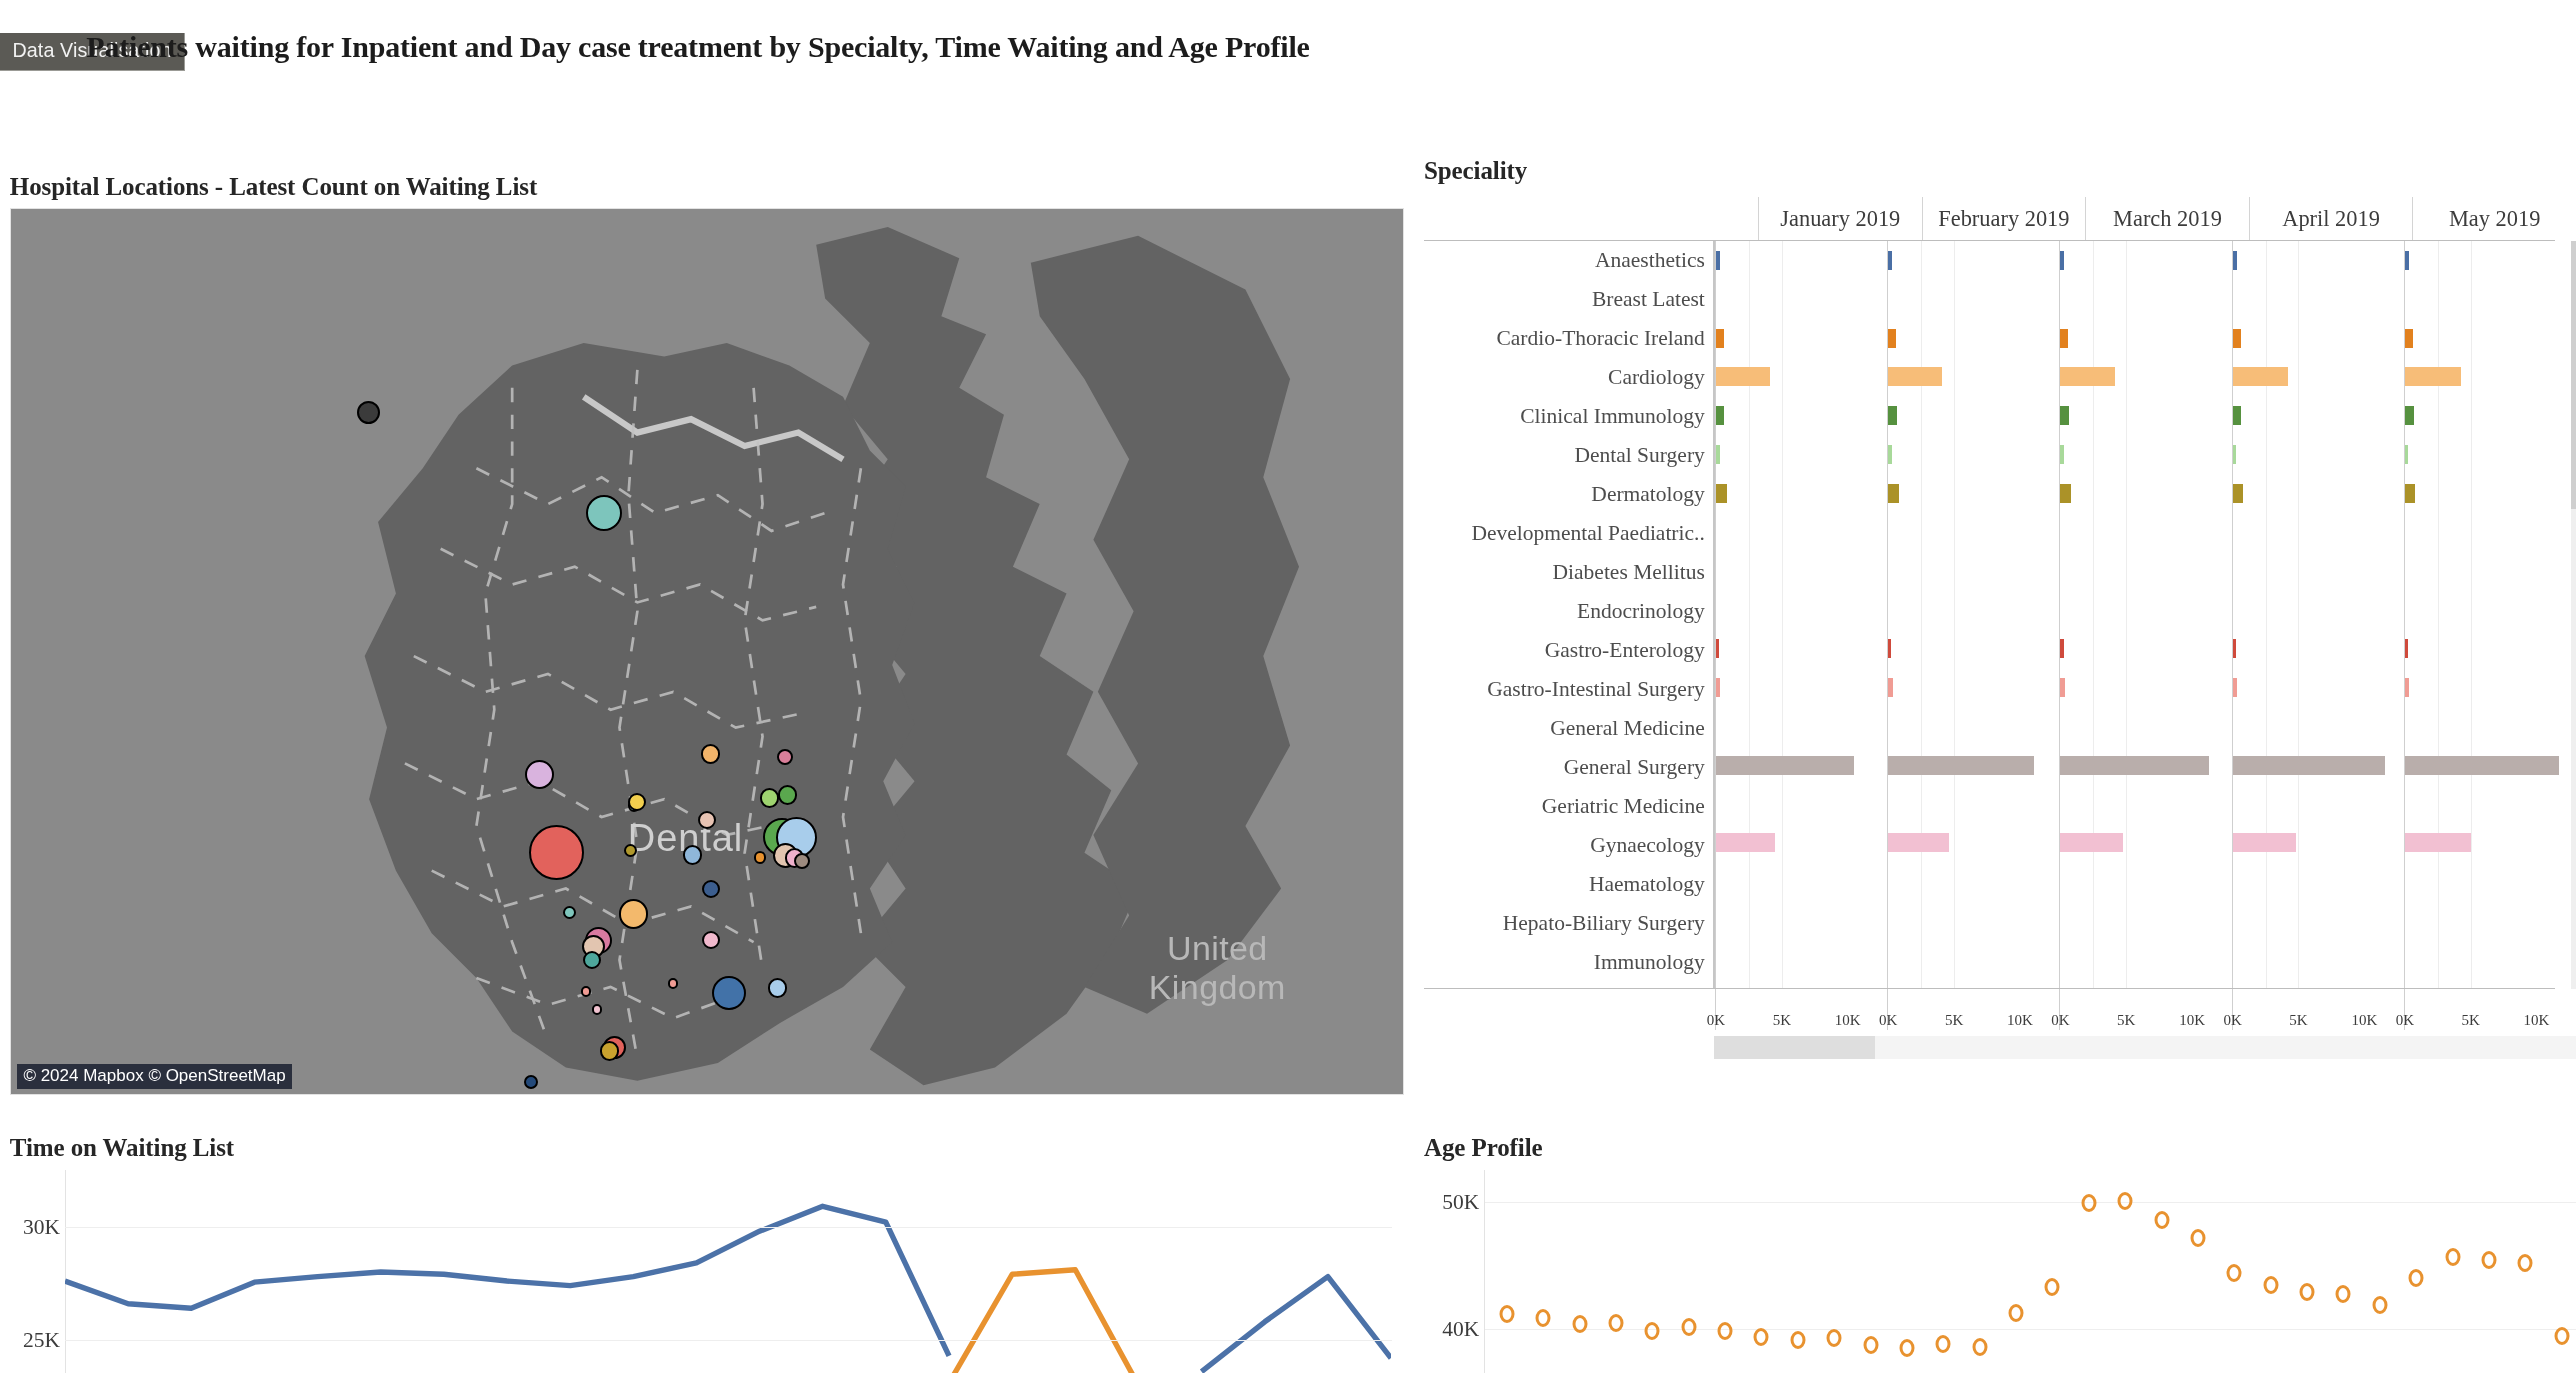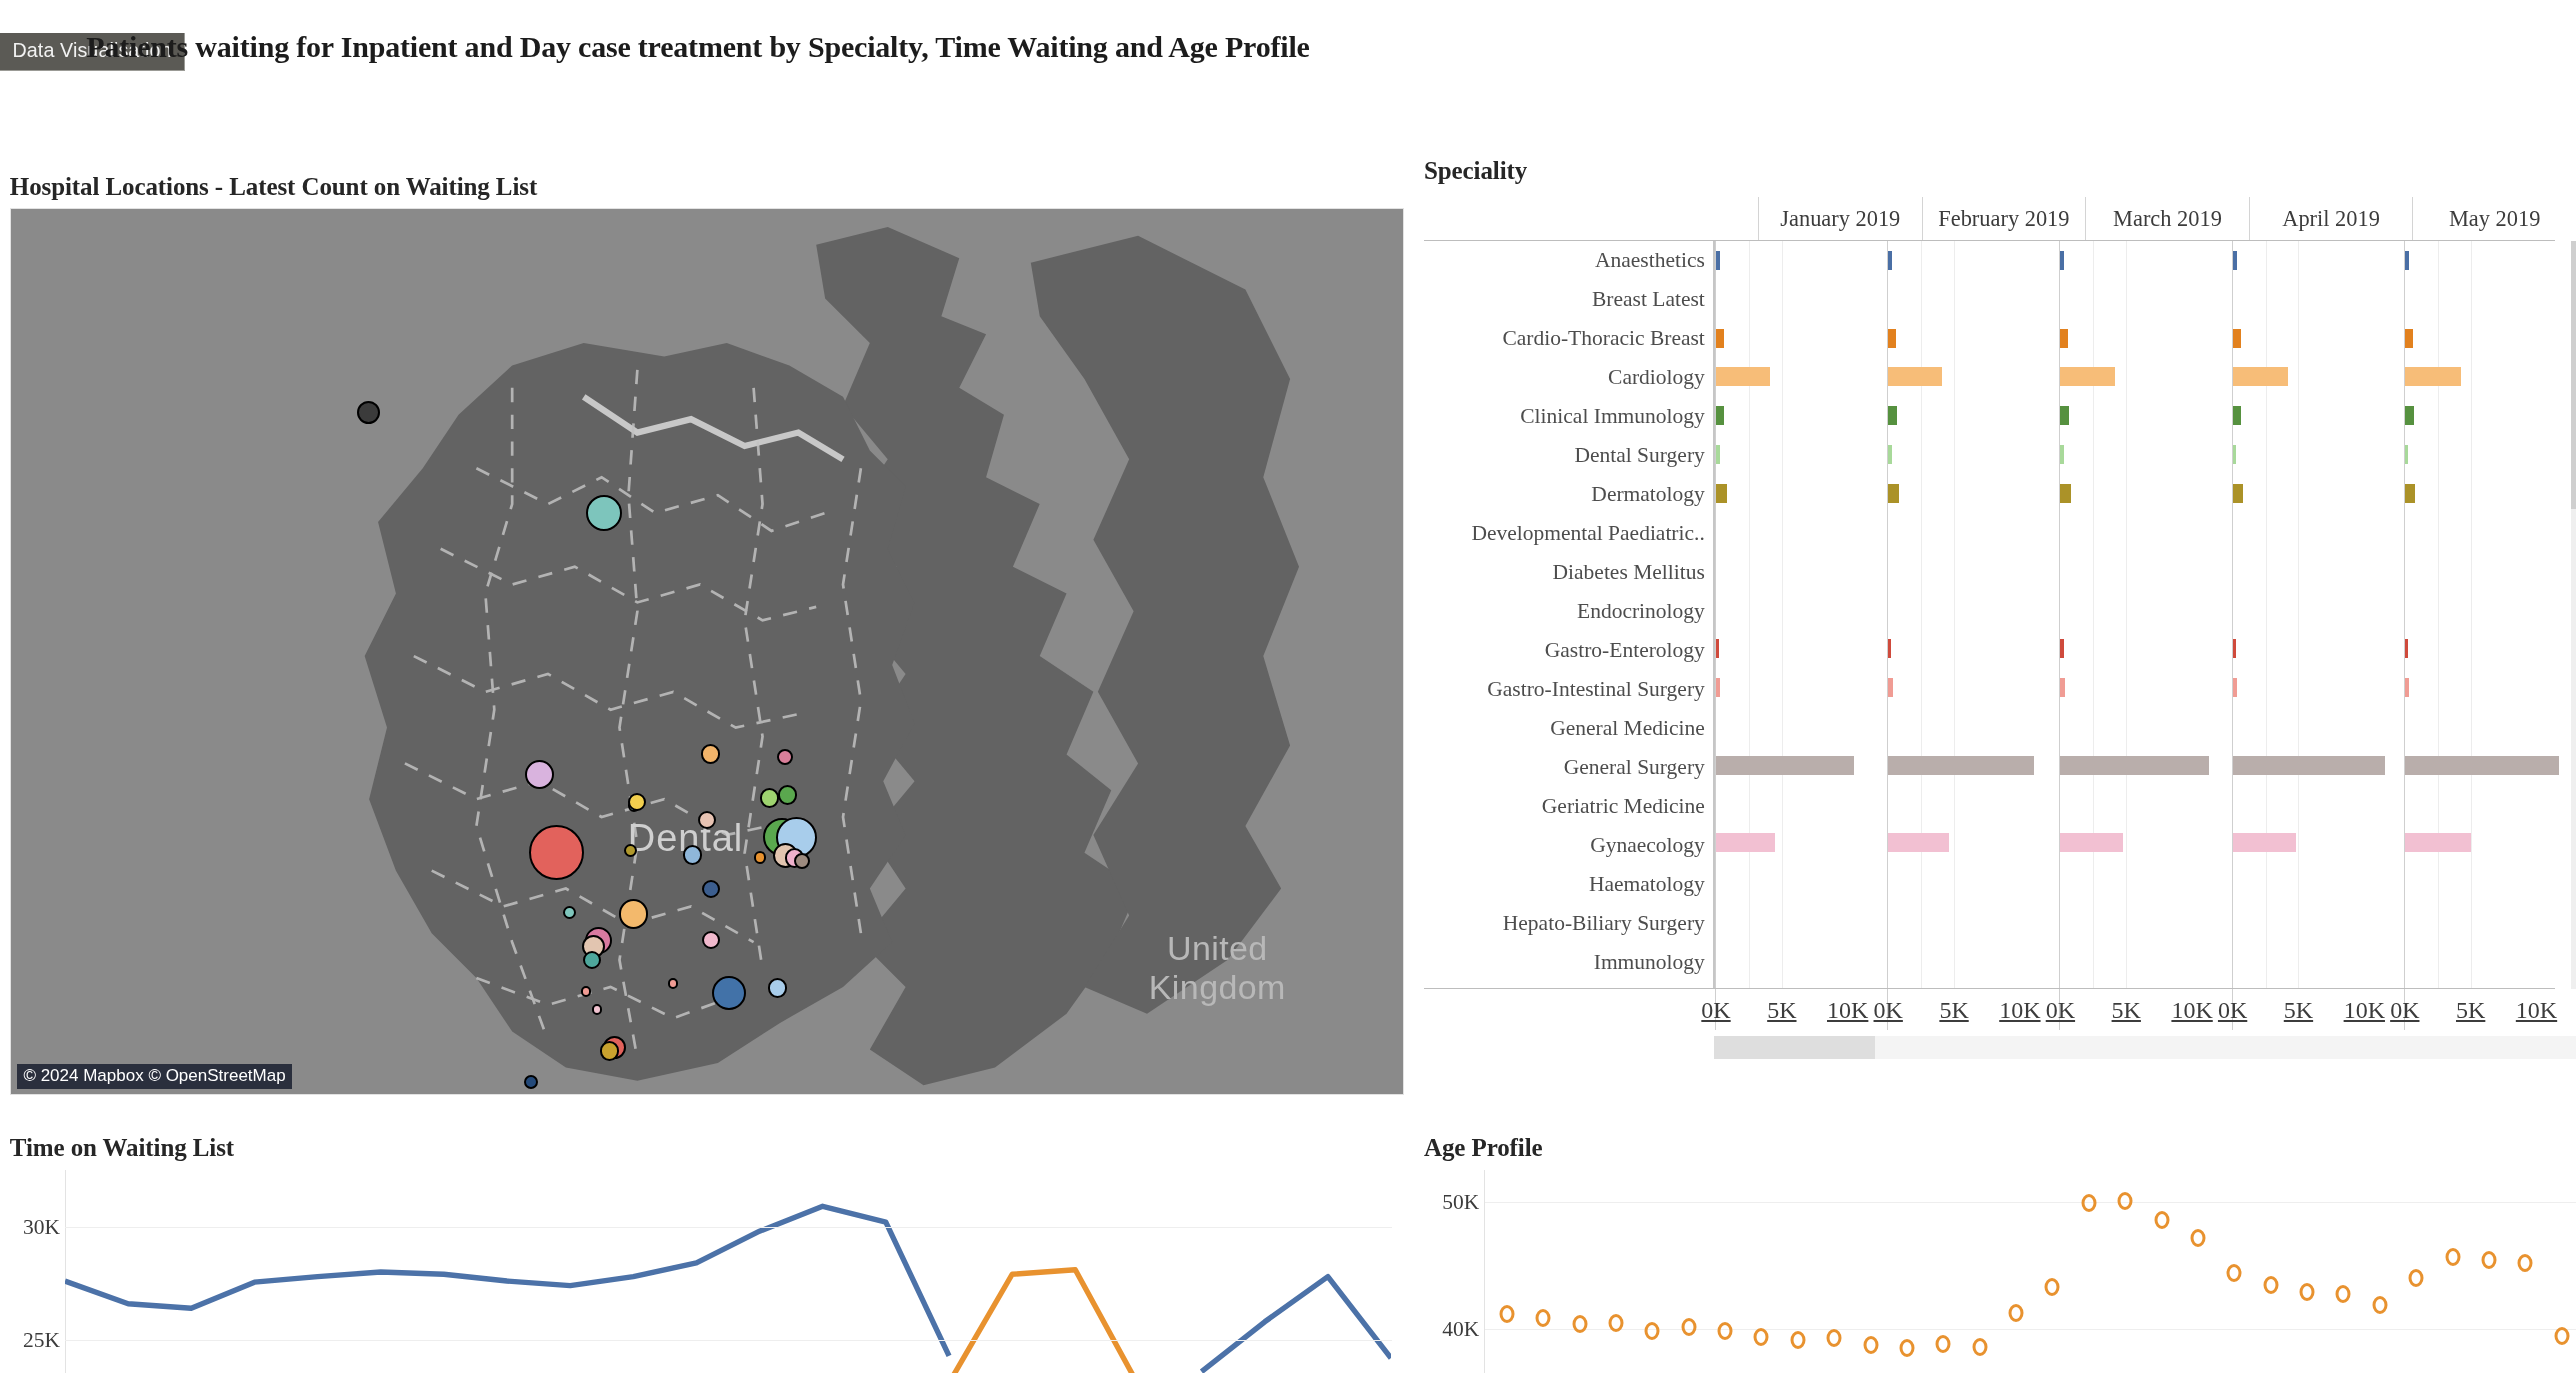--- a/index.html
+++ b/index.html
@@ -117,22 +117,22 @@
   .bar-row{position:absolute;left:0;height:39px;width:100%;}
   .bar{position:absolute;top:9.8px;height:19px;left:0;}
   #spec-axis{
     position:absolute;left:291px;top:792px;right:0;height:41px;display:flex;
   }
   .axis-col{
     flex:1 1 0;position:relative;height:41px;
     border-left:0.9px solid #cfcfcf;box-sizing:border-box;
   }
   .tick{
-    position:absolute;top:8px;font-size:24px;color:#3c3c3c;
-    transform:translateX(-50%);white-space:nowrap;text-decoration:underline;
+    position:absolute;top:23px;font-size:15px;color:#3c3c3c;
+    transform:translateX(-50%);white-space:nowrap;
   }
   #spec-axis-topline{position:absolute;left:0;top:791px;width:1131px;height:0.9px;background:#bdbdbd;}
   #spec-scroll-track{
     position:absolute;left:290px;top:839px;width:862px;height:23px;background:#f4f4f4;
   }
   #spec-scroll-thumb{
     position:absolute;left:0;top:0;width:161px;height:23px;background:#dedede;
   }
   #spec-vscroll{
     position:absolute;left:1147px;top:44px;width:5.4px;height:748px;background:#efefef;
@@ -263,21 +263,21 @@
       <div class="month-head">March 2019</div>
       <div class="month-head">April 2019</div>
       <div class="month-head">May 2019</div>
     </div>
   <div id="spec-head-underline"></div>
 
   <div id="spec-body">
     <div id="spec-rowlabels">
         <div class="spec-label">Anaesthetics</div>
         <div class="spec-label">Breast Latest</div>
-        <div class="spec-label">Cardio-Thoracic Breast</div>
+        <div class="spec-label">Cardio-Thoracic Ireland</div>
         <div class="spec-label">Cardiology</div>
         <div class="spec-label">Clinical Immunology</div>
         <div class="spec-label">Dental Surgery</div>
         <div class="spec-label">Dermatology</div>
         <div class="spec-label">Developmental Paediatric..</div>
         <div class="spec-label">Diabetes Mellitus</div>
         <div class="spec-label">Endocrinology</div>
         <div class="spec-label">Gastro-Enterology</div>
         <div class="spec-label">Gastro-Intestinal Surgery</div>
         <div class="spec-label">General Medicine</div>

